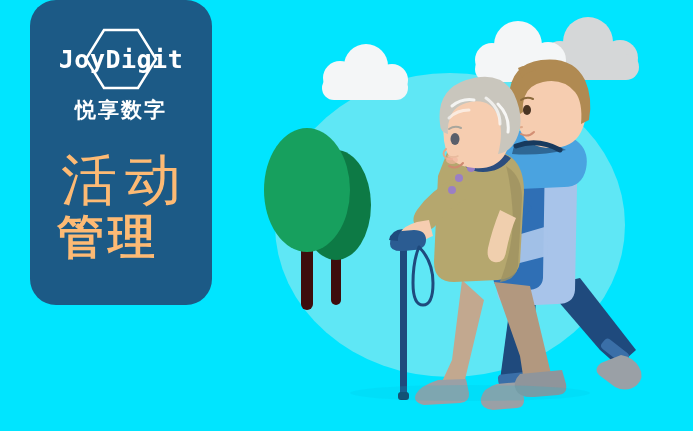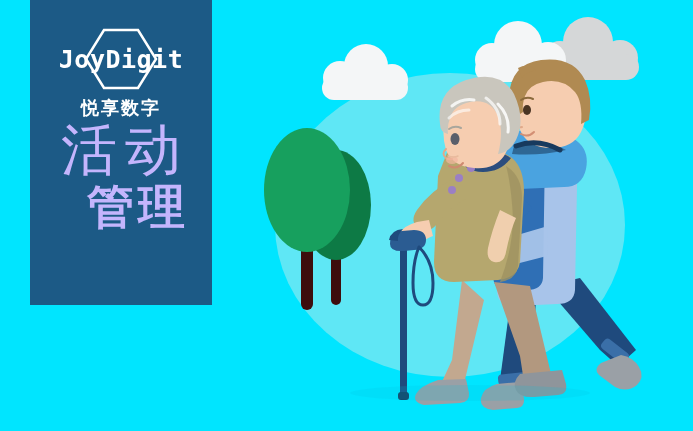--- a/index.html
+++ b/index.html
@@ -10,42 +10,43 @@
   }
   #stage{position:relative;width:693px;height:431px;overflow:hidden;background:#00e5ff;}
   #art{position:absolute;left:0;top:0;width:693px;height:431px;}
 
   
   .panel{
     position:absolute;left:30px;top:0;width:182px;height:305px;
     background:#1c5a86;
     display:flex;flex-direction:column;align-items:center;
     box-sizing:border-box;
+    border-radius:26px;
   }
   .logo-wrap{
     position:relative;width:150px;height:62px;margin-top:28px;
     display:flex;align-items:center;justify-content:center;
   }
   .hexagon{
     position:absolute;left:50%;top:50%;transform:translate(-50%,-50%);
     width:74px;height:62px;pointer-events:none;
   }
   .logo-text{
     position:relative;z-index:2;color:#ffffff;
     font-family:"DejaVu Sans Mono","Liberation Mono",monospace;
     font-size:25px;font-weight:bold;letter-spacing:0.5px;
     white-space:nowrap;
   }
   .logo-sub{
-    color:#ffffff;font-size:18px;font-weight:bold;letter-spacing:2px;
+    color:#ffffff;font-size:21px;font-weight:bold;letter-spacing:2px;
     margin-top:6px;
     font-family:"DejaVu Sans","Liberation Sans",sans-serif;
   }
   .title-block{
-    text-align:right;color:#c4b5fd;line-height:1.08;
+    margin-top:26px;text-align:left;color:#fdba74;line-height:1.08;
   }
   .title-line1{
     font-size:56px;font-weight:300;letter-spacing:8px;
     padding-left:8px;display:block;
     font-family:"DejaVu Sans","Liberation Sans",sans-serif;
   }
   .title-line2{
     font-size:47px;font-weight:bold;letter-spacing:4px;
     padding-left:4px;display:block;margin-top:2px;
     font-family:"DejaVu Sans","Liberation Sans",sans-serif;

